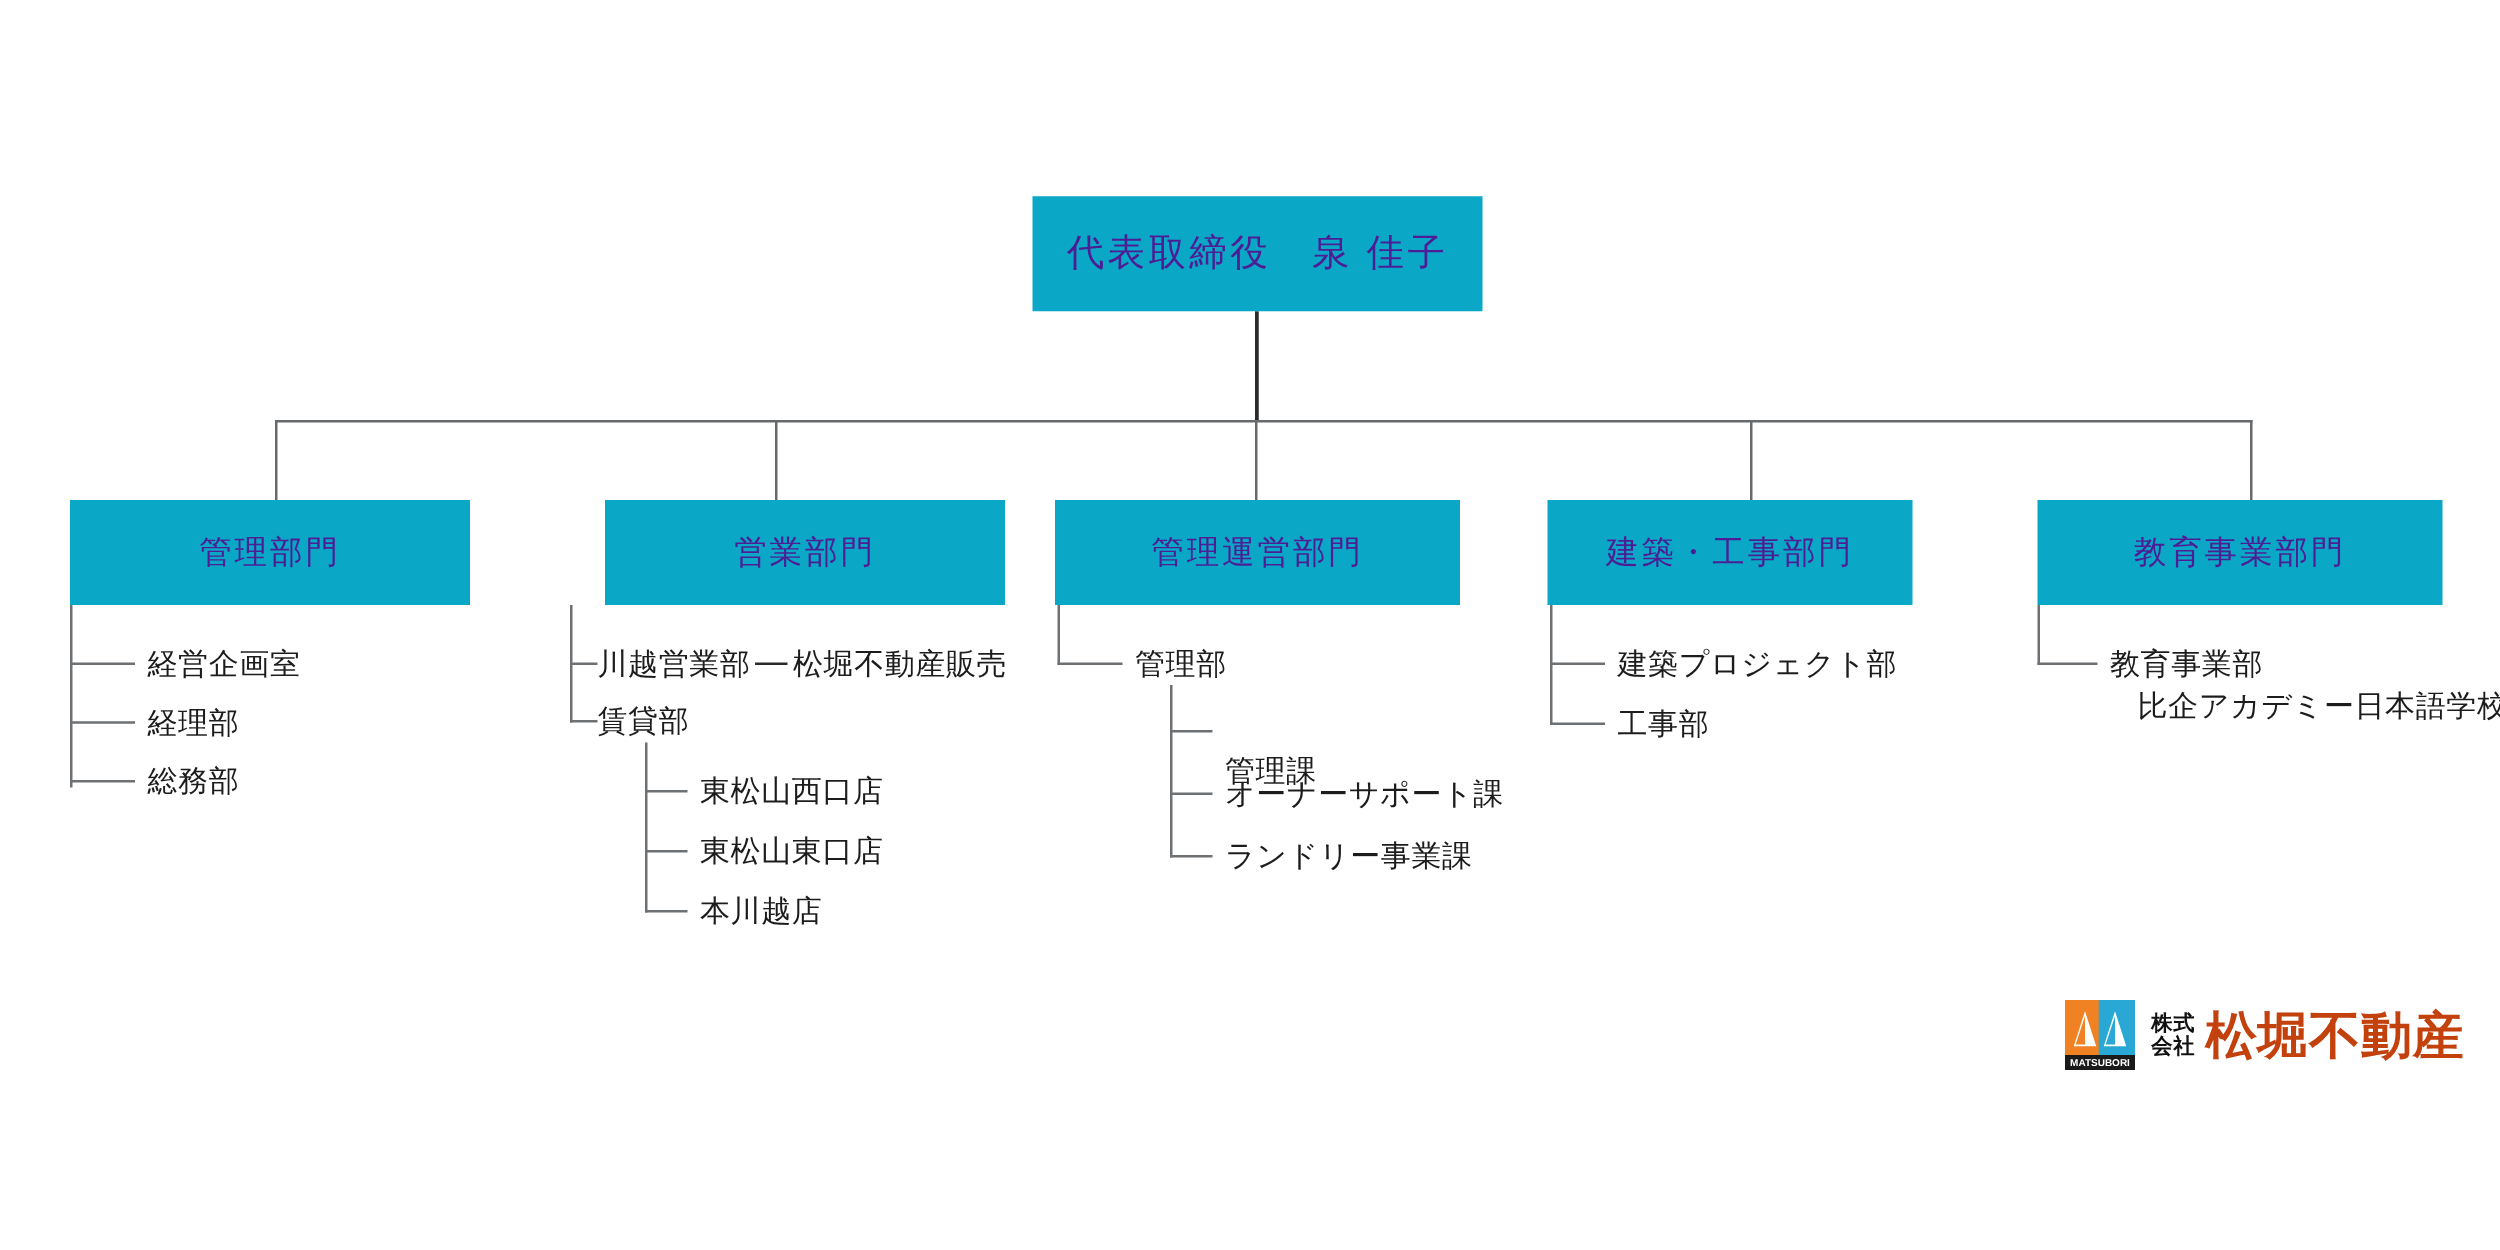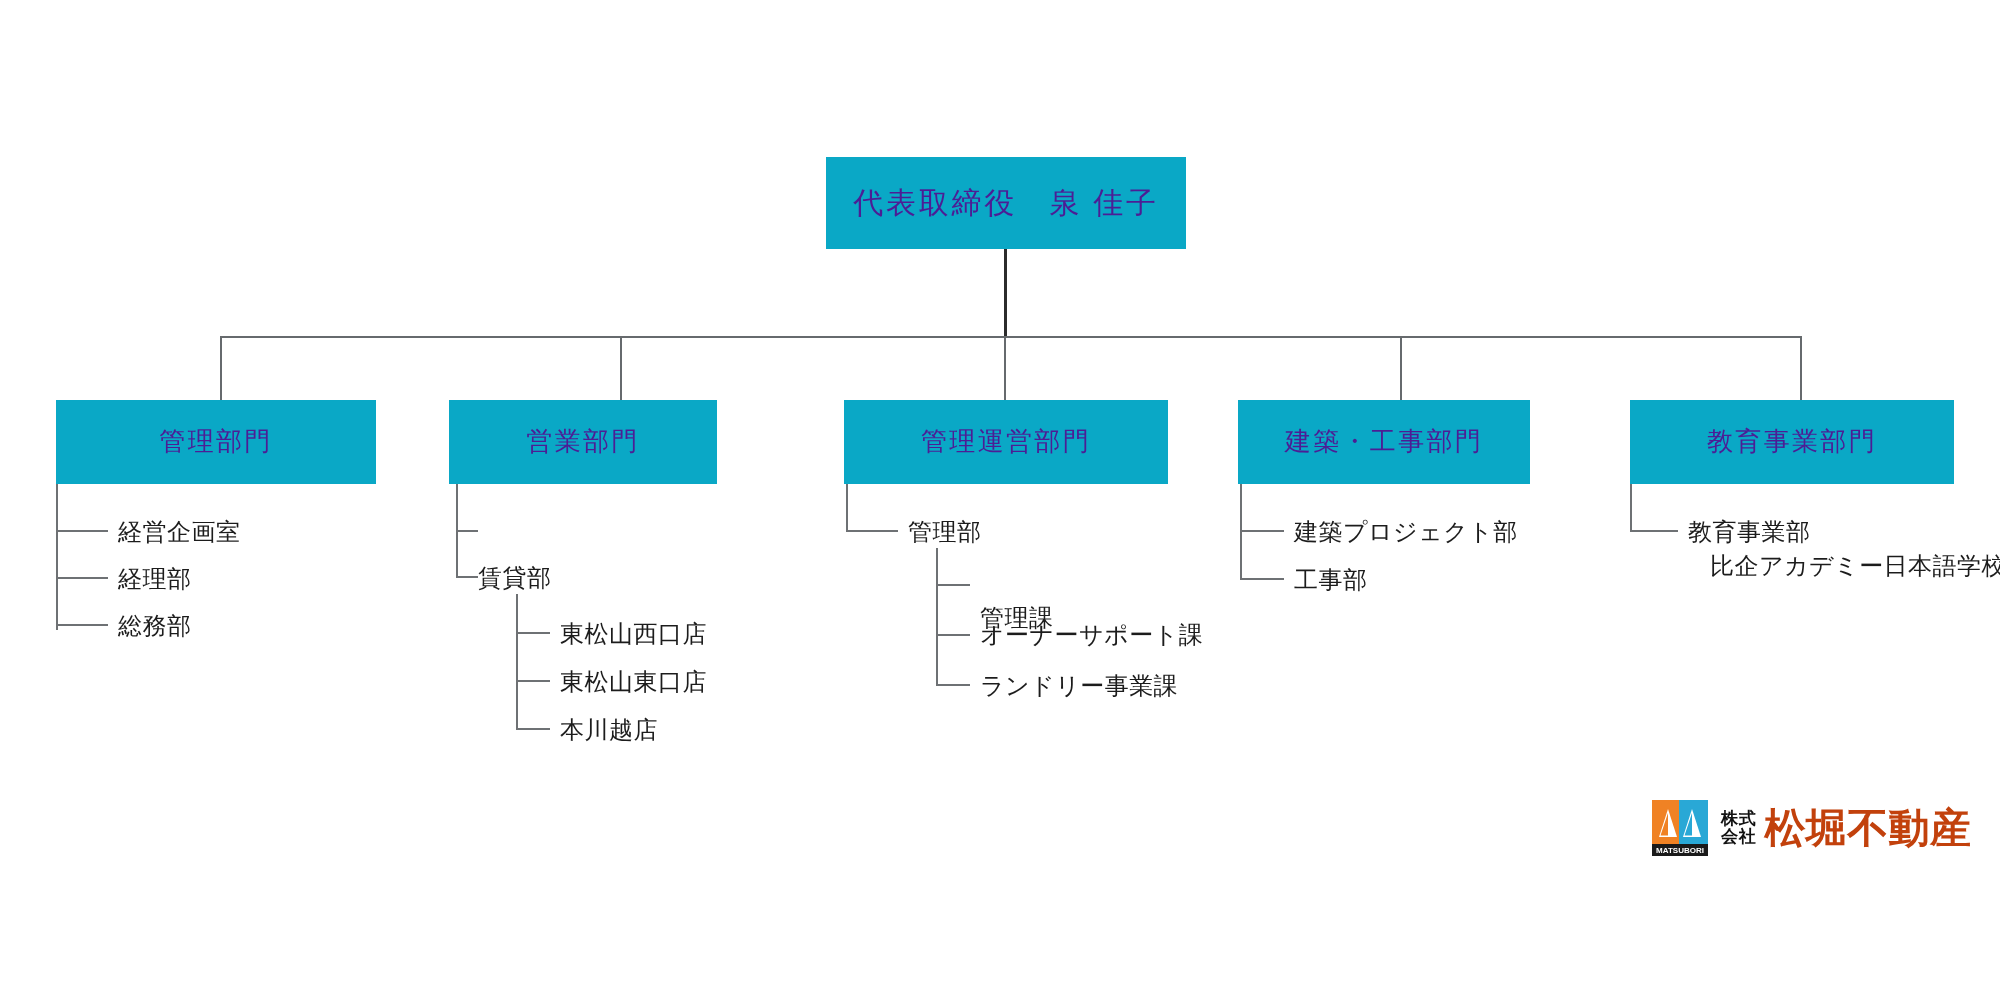--- a/index.html
+++ b/index.html
@@ -177,42 +177,45 @@
     <div class="hline thin" style="left:1240px; top:578px; width:44px;"></div>
 
     <div class="vline thin" style="left:1630px; top:484px; height:48px;"></div>
     <div class="hline thin" style="left:1630px; top:530px; width:48px;"></div>
   </div>
 
   <div class="node-box root">代表取締役　泉 佳子</div>
 
   <div class="node-box dept" style="left:56px; width:320px;">管理部門</div>
 
-  <div class="node-box dept" style="left:449px; width:268px;text-align:right;">営業部門</div>
+  <div class="node-box dept" style="left:484px; width:320px;text-align:right;">営業部門</div>
 
   <div class="node-box dept" style="left:844px; width:324px;">管理運営部門</div>
 
   <div class="node-box dept" style="left:1238px; width:292px;">建築・工事部門</div>
 
   <div class="node-box dept" style="left:1630px; width:324px;">教育事業部門</div>
 
   <div class="sub-label" style="left:118px; top:516px;">経営企画室</div>
   <div class="sub-label" style="left:118px; top:563px;">経理部</div>
   <div class="sub-label" style="left:118px; top:610px;">総務部</div>
 
+  <div class="sub-label" style="left:478px; top:516px;">
+    <span>川越営業部</span><span class="inline-dash"></span><span>松堀不動産販売</span>
+  </div>
   <div class="sub-label" style="left:478px; top:562px;">賃貸部</div>
 
   <div class="sub-label" style="left:560px; top:618px;">東松山西口店</div>
   <div class="sub-label" style="left:560px; top:666px;">東松山東口店</div>
   <div class="sub-label" style="left:560px; top:714px;">本川越店</div>
 
   <div class="sub-label" style="left:908px; top:516px;">管理部</div>
 
   <div class="sub-label" style="left:980px; top:570px;margin-top:32px;">管理課</div>
-  <div class="sub-label" style="left:980px; top:620px;font-family:Liberation Serif, serif;">オーナーサポート課</div>
+  <div class="sub-label" style="left:980px; top:620px;">オーナーサポート課</div>
   <div class="sub-label" style="left:980px; top:670px;">ランドリー事業課</div>
 
   <div class="sub-label" style="left:1294px; top:516px;">建築プロジェクト部</div>
   <div class="sub-label" style="left:1294px; top:564px;">工事部</div>
 
   <div class="sub-label" style="left:1688px; top:516px;">教育事業部</div>
   <div class="sub-label" style="left:1688px; top:550px;margin-left:22px;">比企アカデミー日本語学校</div>
 
   <div class="logo">
     <div class="logo-mark">

